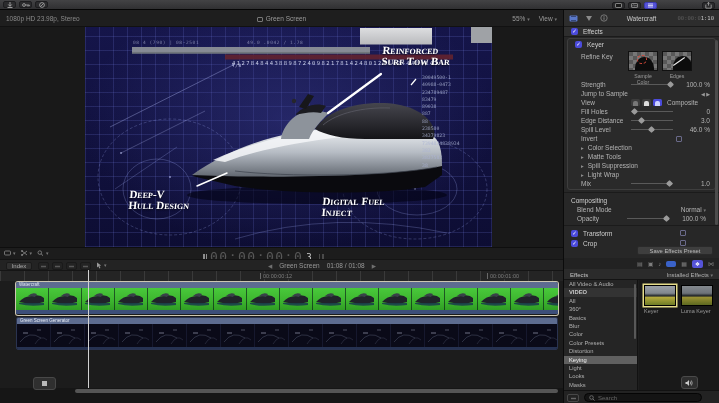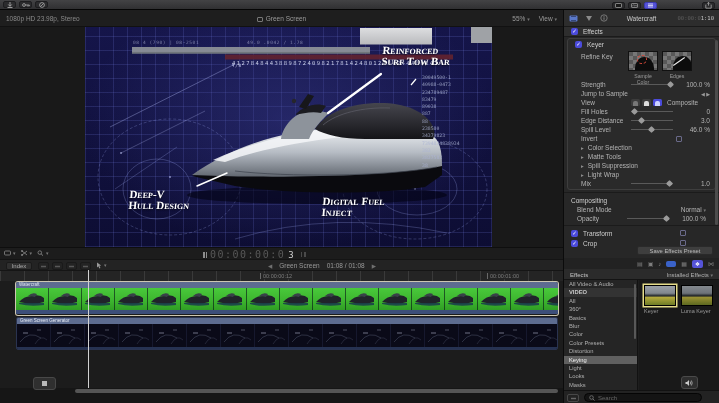--- a/index.html
+++ b/index.html
@@ -41,21 +41,21 @@
     font-variant:small-caps;transform:skewX(-5deg);line-height:1.0;text-shadow:0 1px 2px rgba(0,0,0,.7);white-space:nowrap;}
   .callout .l1{font-size:11px;}
   .callout .l2{font-size:11px;}
   
   .transport{position:absolute;left:0;top:247px;width:563px;height:12px;background:#1c1c1c;border-top:1px solid #0e0e0e;}
   .tools{position:absolute;left:4px;top:2px;display:flex;gap:5px;}
   .tool-btn{display:flex;align-items:center;gap:2px;color:#8a8a8a;}
   .tc-wrap{position:absolute;left:203px;top:1px;display:flex;align-items:center;gap:3px;}
   .pause-ic{display:flex;gap:1px;}
   .pause-ic i{display:block;width:1.5px;height:6px;background:#8d8d8d;}
-  .tc-dim{font-size:10px;letter-spacing:1.5px;color:#585858;font-family:"DejaVu Sans Mono",monospace;}
+  .tc-dim{font-size:13px;letter-spacing:1.5px;color:#585858;font-family:"DejaVu Sans Mono",monospace;}
   .tc-big{font-size:9px;color:#cfcfcf;font-family:"DejaVu Sans Mono",monospace;}
   .tc-marks{display:flex;gap:2px;margin-left:4px;}
   .tc-marks i{display:block;width:1.5px;height:5px;background:#4a4a4a;}
   .tl-row2{position:absolute;left:0;top:259px;width:563px;height:11px;background:#232323;border-top:1px solid #141414;}
   .index-btn{position:absolute;left:6px;top:1.5px;width:26px;height:8px;background:#303030;border:1px solid #1a1a1a;border-radius:2px;
     font-size:6px;color:#aaa;text-align:center;line-height:7px;}
   .appearance{position:absolute;left:38px;top:1.5px;display:flex;gap:3px;}
   .app-btn{width:11px;height:8px;background:#303030;border:1px solid #1a1a1a;border-radius:2px;
     background-image:repeating-linear-gradient(0deg,transparent 0 2px,#585858 2px 3px);background-clip:content-box;padding:1.5px 2px;}
   .tool-menu{position:absolute;left:96px;top:1.5px;display:flex;align-items:center;gap:2px;color:#8a8a8a;}

